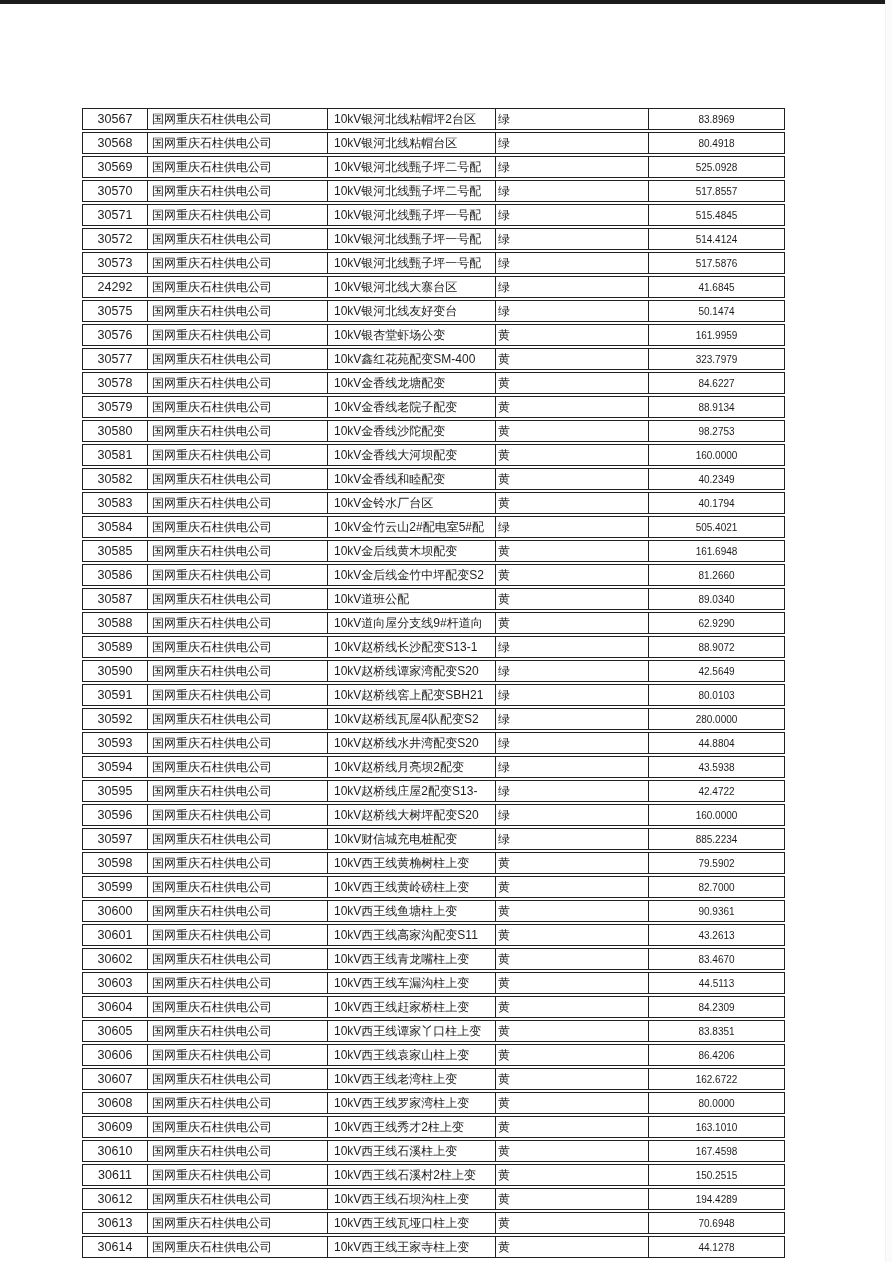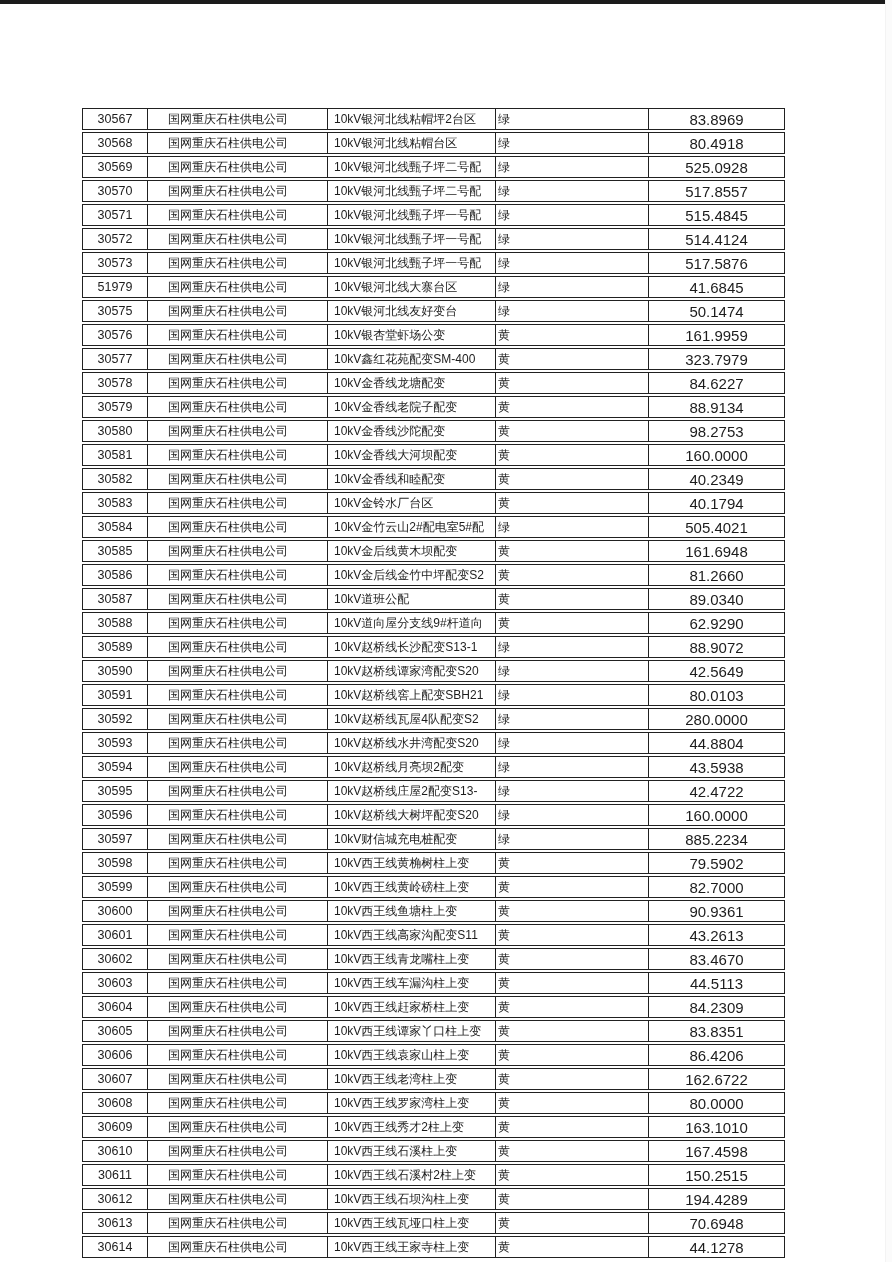--- a/index.html
+++ b/index.html
@@ -60,39 +60,39 @@
   .c-id {
     width: 64px;
     flex: 0 0 64px;
     justify-content: center;
     font-size: 12.5px;
   }
   .c-company {
     width: 180px;
     flex: 0 0 180px;
     border-left: 1.6px solid #212121;
-    padding-left: 20px;
+    padding-left: 4px;
   }
   .c-line {
     width: 168px;
     flex: 0 0 168px;
     border-left: 1.6px solid #212121;
     padding-left: 6px;
   }
   .c-status {
     width: 125px;
     flex: 0 0 125px;
     border-left: 1.6px solid #212121;
     padding-left: 2px;
   }
   .c-value {
     flex: 1 1 auto;
     border-left: 1.6px solid #212121;
     justify-content: center;
-    font-size: 15px;
+    font-size: 10px;
     margin-left: 28px;
   }
 </style>
 </head>
 <body>
 
 <div class="top-edge-bar"></div>
 <div class="right-edge-shade"></div>
 
 <div class="data-table">
@@ -139,21 +139,21 @@
     <div class="cell c-value">514.4124</div>
   </div>
     <div class="table-row">
     <div class="cell c-id">30573</div>
     <div class="cell c-company">国网重庆石柱供电公司</div>
     <div class="cell c-line">10kV银河北线甄子坪一号配</div>
     <div class="cell c-status">绿</div>
     <div class="cell c-value">517.5876</div>
   </div>
     <div class="table-row">
-    <div class="cell c-id">51979</div>
+    <div class="cell c-id">24292</div>
     <div class="cell c-company">国网重庆石柱供电公司</div>
     <div class="cell c-line">10kV银河北线大寨台区</div>
     <div class="cell c-status">绿</div>
     <div class="cell c-value">41.6845</div>
   </div>
     <div class="table-row">
     <div class="cell c-id">30575</div>
     <div class="cell c-company">国网重庆石柱供电公司</div>
     <div class="cell c-line">10kV银河北线友好变台</div>
     <div class="cell c-status">绿</div>

